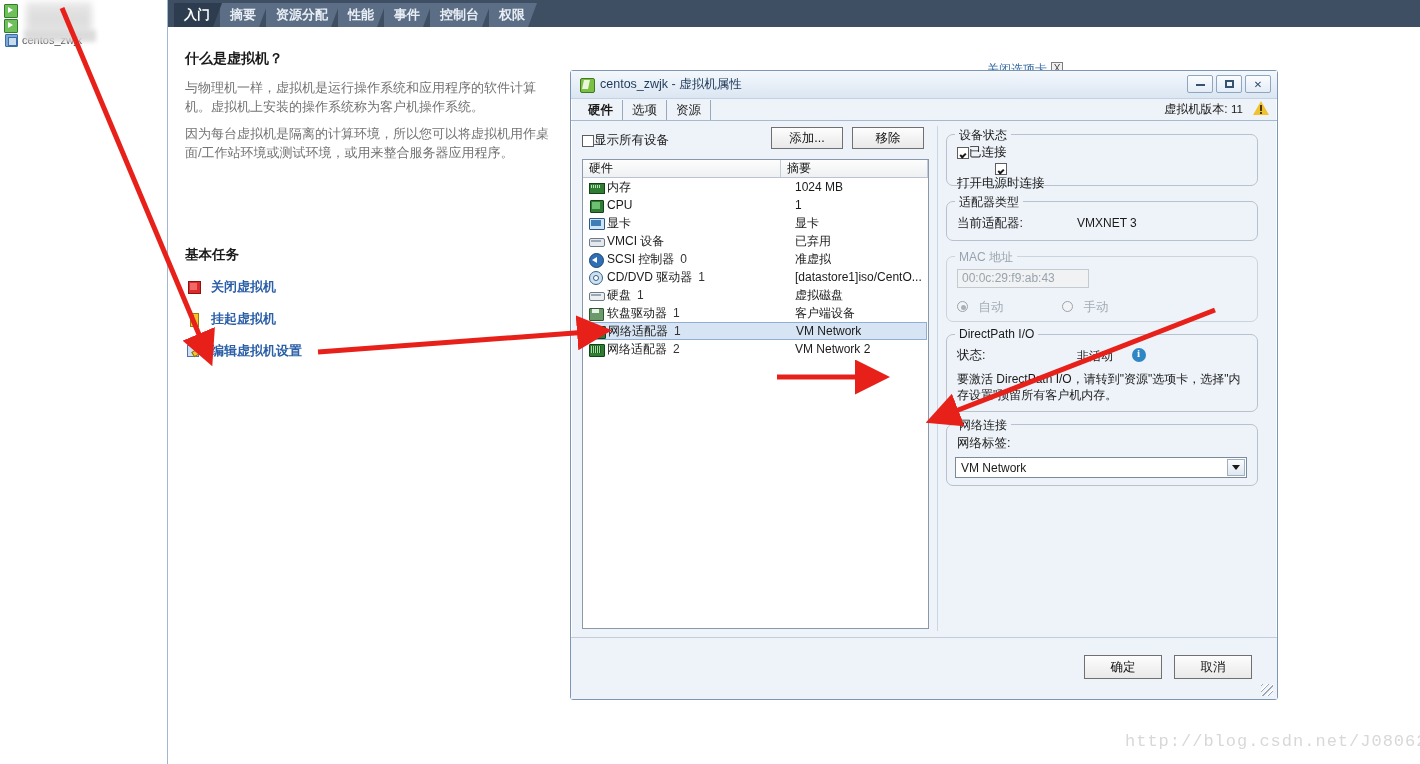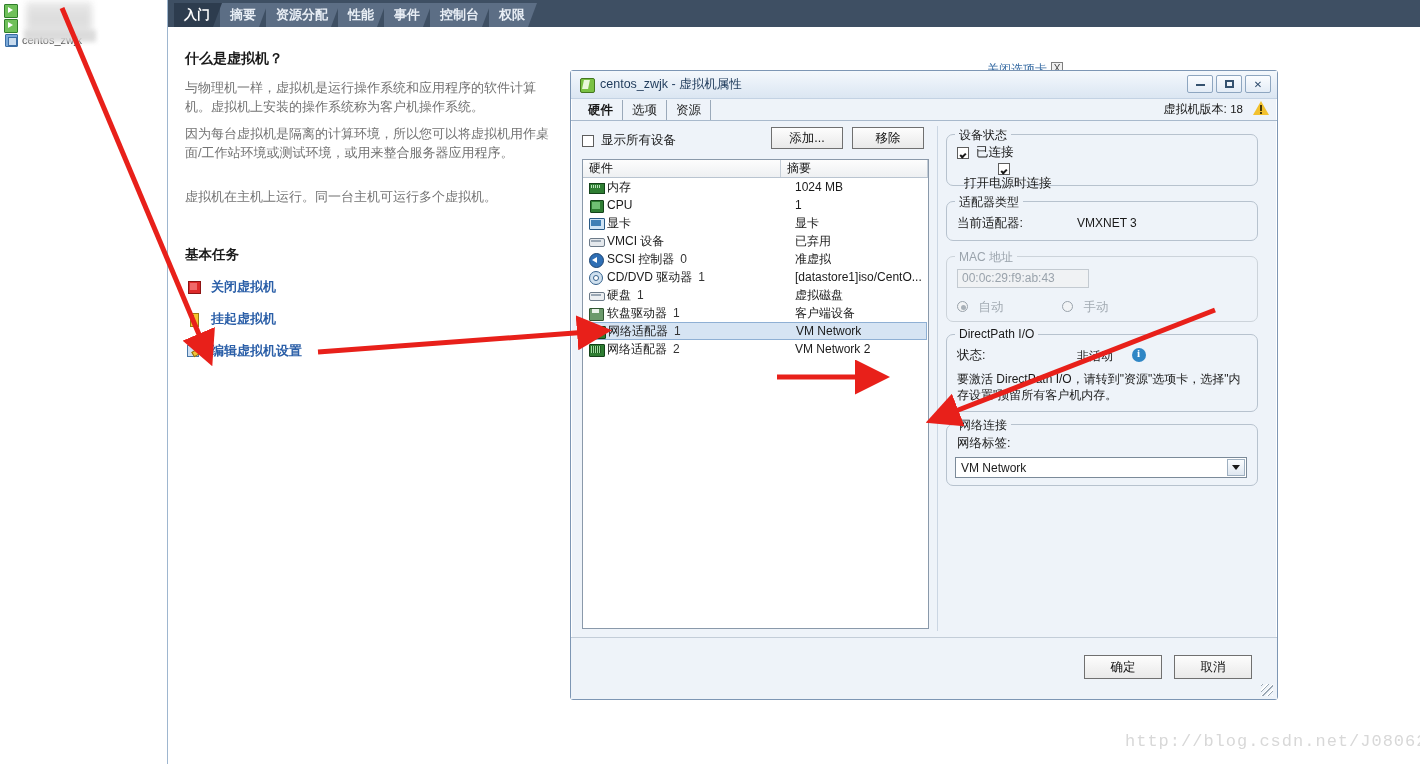--- a/index.html
+++ b/index.html
@@ -191,21 +191,21 @@
   .chkrow { position:absolute; left:2px; top:6px; display:flex; align-items:center; }
   .chkbox {
     width:12px; height:12px; border:1px solid #5d5d5d; background:#fff;
     position:relative; flex:0 0 12px;
   }
   .chkbox.checked::after{
     content:""; position:absolute; left:2px; top:5px; width:4px; height:2px;
     border-left:2px solid #1a1a1a; border-bottom:2px solid #1a1a1a;
     transform:rotate(-45deg);
   }
-  .chkrow .cl { font-size:12.5px; color:#1a1a1a; margin-left:7px; white-space:nowrap; }
+  .chkrow .cl { font-size:12.5px; color:#1a1a1a; white-space:nowrap; }
 
   .btn {
     border:1px solid #707070; background:linear-gradient(180deg,#fdfdfd,#e9e9e9);
     font-size:12.5px; color:#111; text-align:center; white-space:nowrap;
     font-family:"Liberation Sans", sans-serif;
   }
   .btn-add { position:absolute; left:191px; top:1px; width:72px; height:22px; line-height:20px; }
   .btn-rem { position:absolute; left:272px; top:1px; width:72px; height:22px; line-height:20px; }
 
   .hwlist {
@@ -350,21 +350,20 @@
 
   <div class="content">
     <div class="closetab">
       <span>关闭选项卡</span><span class="xbox">X</span>
     </div>
 
     <div class="gs-title">什么是虚拟机？</div>
 
     <div class="gs-para" style="top:48px;">与物理机一样，虚拟机是运行操作系统和应用程序的软件计算机。虚拟机上安装的操作系统称为客户机操作系统。</div>
     <div class="gs-para" style="top:94px;">因为每台虚拟机是隔离的计算环境，所以您可以将虚拟机用作桌面/工作站环境或测试环境，或用来整合服务器应用程序。</div>
-    <div class="gs-para" style="top:157px;">虚拟机在主机上运行。同一台主机可运行多个虚拟机。</div>
 
     <div class="bt-title">基本任务</div>
 
     <div class="bt-item" style="top:248px;">
       <span class="bt-ico ico-stop"></span>
       <span class="lbl">关闭虚拟机</span>
     </div>
     <div class="bt-item" style="top:280px;">
       <span class="bt-ico ico-pause"></span>
       <span class="lbl">挂起虚拟机</span>
@@ -391,21 +390,21 @@
       </span>
     </div>
 
     <div class="dlg-tabs">
       <div class="dtab active">硬件</div>
       <div class="dtab">选项</div>
       <div class="dtab">资源</div>
     </div>
     <div class="vmver">
       <span>虚拟机版本:</span>
-      <span class="num">18</span>
+      <span class="num">11</span>
     </div>
     <div class="warn-ico">
       <span class="tri"></span>
         <span class="bang"></span>
         <span class="dot"></span>
     </div>
 
     <div class="dlg-body">
 
       <div class="panel-left">

